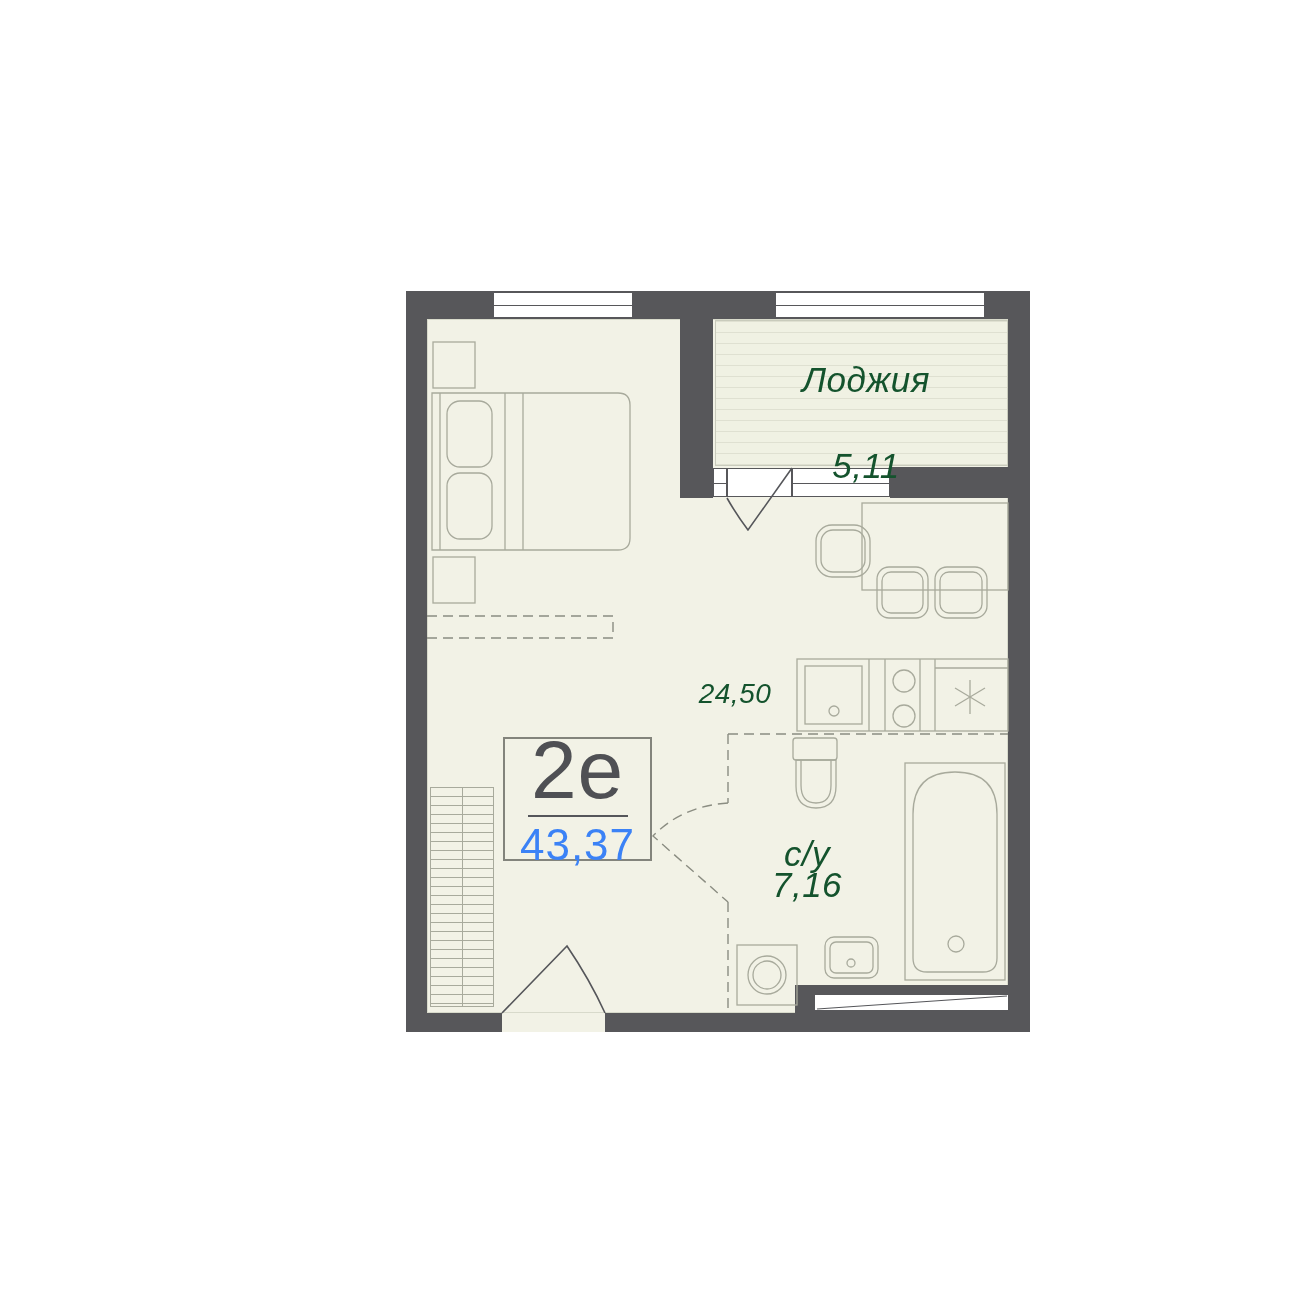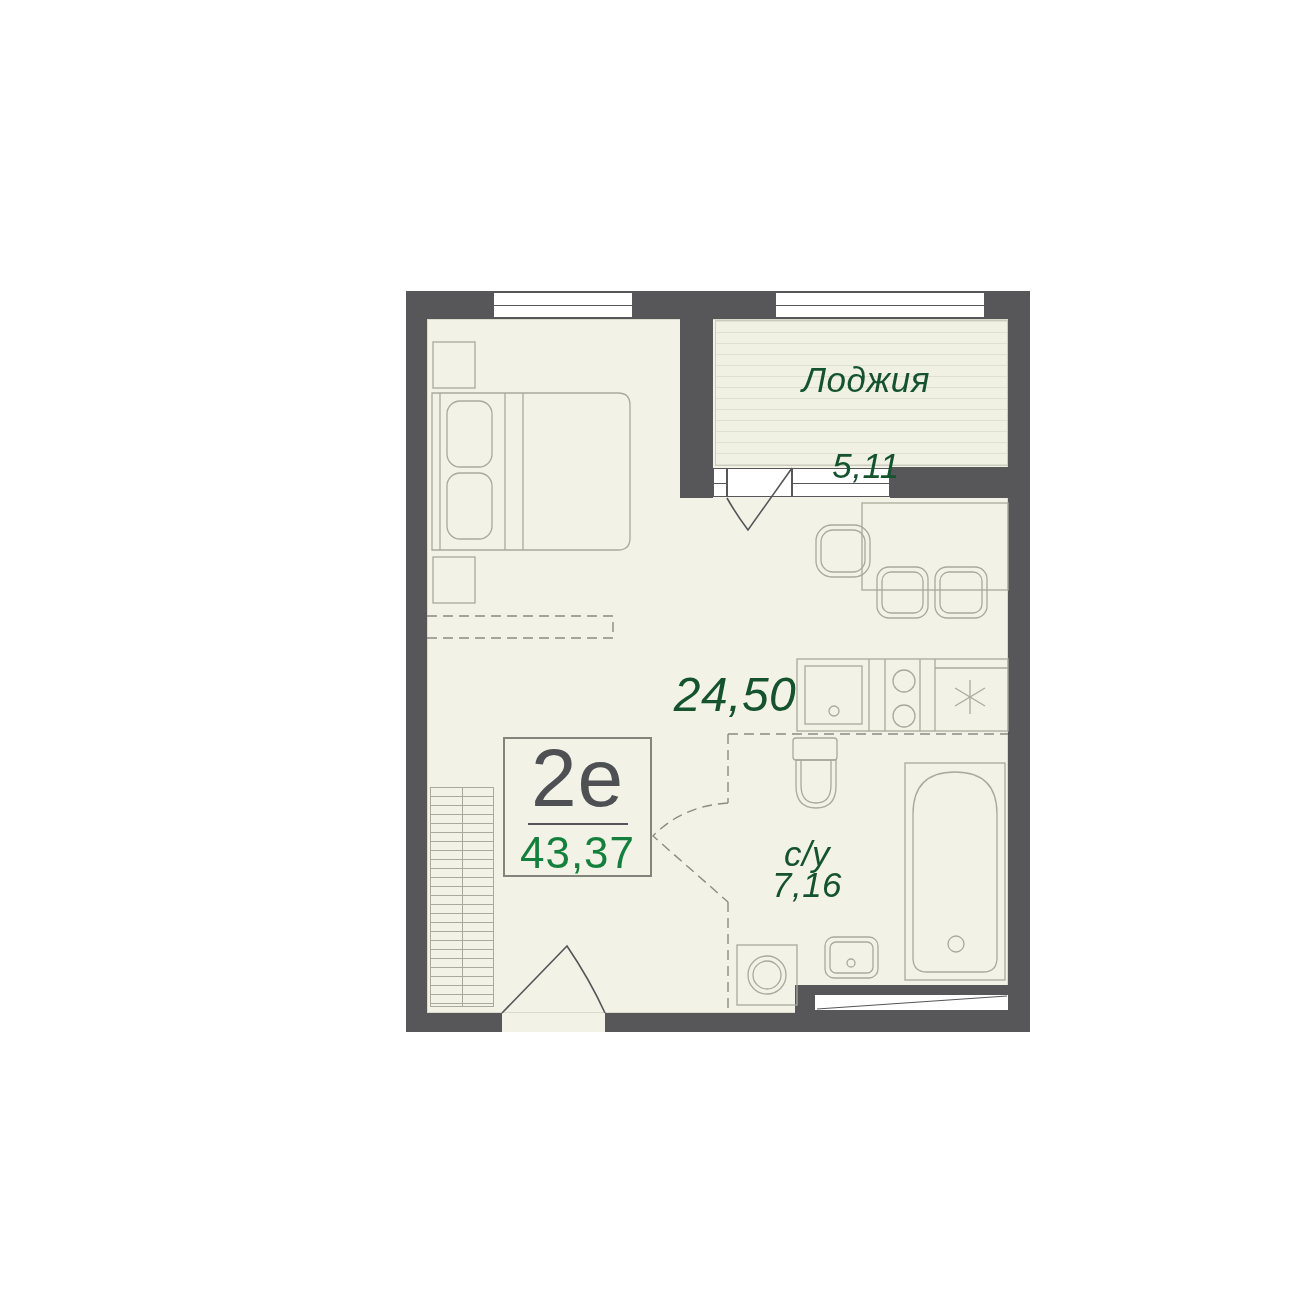--- a/index.html
+++ b/index.html
@@ -13,28 +13,28 @@
   .window{position:absolute;background:#ffffff;border:1px solid #57575a;box-sizing:border-box;}
   .window .midline{position:absolute;left:-1px;right:-1px;top:50%;height:0;border-top:1px solid #57575a;}
   .shaft{position:absolute;background:#ffffff;}
   .wardrobe{position:absolute;background:#f2f2e6;
             background-image:repeating-linear-gradient(180deg,transparent 0px,transparent 8px,#a8aa9c 8px,#a8aa9c 9px);
             border:1px solid #a8aa9c;box-sizing:border-box;}
   .wardrobe .divider{position:absolute;top:0;bottom:0;left:50%;width:0;border-left:1px solid #a8aa9c;}
   svg.furniture{position:absolute;left:0;top:0;width:1299px;height:1299px;pointer-events:none;}
   .lbl{position:absolute;transform:translate(-50%,-50%);white-space:nowrap;
        color:#14532d;letter-spacing:0.5px;font-style:italic;}
-  .unit-box{position:absolute;left:503px;top:737px;width:149px;height:140px;
+  .unit-box{position:absolute;left:503px;top:737px;width:149px;height:124px;
             border:2px solid #83847c;box-sizing:border-box;
             display:flex;flex-direction:column;align-items:center;justify-content:center;}
   .unit-type{font-size:82px;line-height:0.95;font-weight:500;color:#4f5054;letter-spacing:1px;}
   .unit-divider{width:100px;height:0;border-top:2px solid #55565a;margin:6px 0 6px 0;}
-  .unit-area{font-size:44px;line-height:1;font-weight:400;color:#15803d;letter-spacing:1px;}
+  .unit-area{font-size:44px;line-height:1;font-weight:400;color:#3b82f6;letter-spacing:1px;}
   .fs35{font-size:35px;}
-  .fs39{font-size:48px;}
+  .fs39{font-size:28px;}
 </style>
 </head>
 <body>
 
 <div id="canvas">
 
   <div class="floor" style="left:427px;top:319px;width:581px;height:694px;border:1px solid #d8dacb;box-sizing:border-box;"></div>
   <div class="floor" style="left:502px;top:1013px;width:103px;height:19px;"></div>
   <div class="loggia" style="left:715px;top:320px;width:293px;height:146px;"></div>
 

